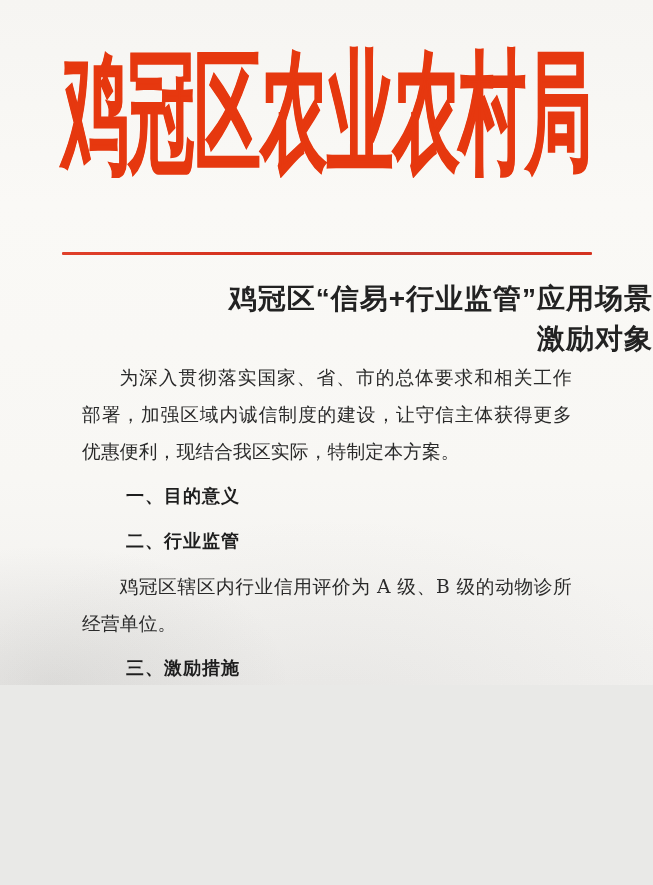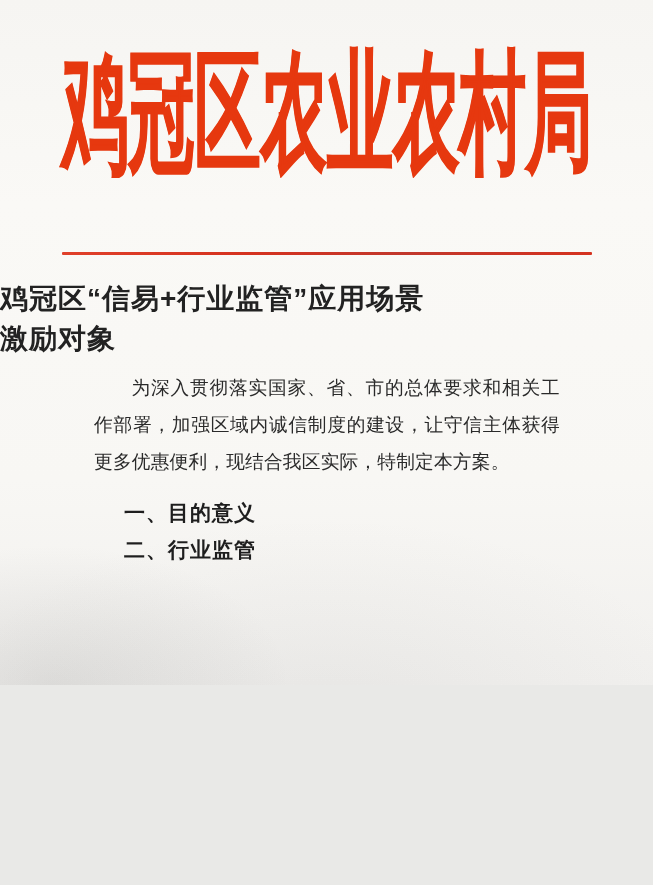--- a/index.html
+++ b/index.html
@@ -34,50 +34,49 @@
     font-weight:bold;
   }
   .red-rule{
     margin:74px 0 0 62px;
     width:530px;height:3px;
     background:linear-gradient(90deg,#e0402a 0%,var(--rule-red) 35%,#c1372c 65%,var(--rule-red) 100%);
     border-radius:1px;
   }
   .doc-title{
     margin:24px 0 0 0;
-    text-align:left;
+    text-align:right;
     font-family:"Liberation Sans","DejaVu Sans",sans-serif;
     font-weight:bold;
     font-size:28px;
     line-height:40px;
     letter-spacing:1px;
     color:#222;
   }
   .body-text{
     font-family:"DejaVu Serif","Liberation Serif",serif;
     font-size:18.7px;
     line-height:37px;
     color:var(--text);
   }
   .content{
     padding:0 81px 0 82px;
   }
   p.para{
-    margin:12px;
+    margin:0;
     text-indent:2em;
     text-align:justify;
     text-justify:inter-character;
     letter-spacing:0.2px;
-    font-family:Liberation Mono, monospace;
   }
   h2.section-heading{
-    margin:0;
+    margin:8px;
     font-family:"Liberation Sans","DejaVu Sans",sans-serif;
     font-weight:bold;
-    font-size:21px;
+    font-size:18px;
     line-height:37px;
     text-indent:2em;
     color:#1e1e1e;
     letter-spacing:1px;
   }
   .mt-intro{margin-top:32px;}
   .mt-h1{margin-top:8px;}
   .mt-h2{margin-top:6px;}
   .mt-h3{margin-top:4px;}
 </style>
@@ -96,17 +95,19 @@
 
   <h1 class="doc-title"><span>鸡冠区“信易+行业监管”应用场景</span><br><span>激励对象</span></h1>
 
   <div class="content body-text">
 
     <p class="para mt-intro">为深入贯彻落实国家、省、市的总体要求和相关工作部署，加强区域内诚信制度的建设，让守信主体获得更多优惠便利，现结合我区实际，特制定本方案。</p>
 
     <h2 class="section-heading mt-h1">一、目的意义</h2>
 
     <h2 class="section-heading mt-h2">二、行业监管</h2>
+    <p class="para">鸡冠区辖区内行业信用评价为 A 级、B 级的动物诊所经营单位。</p>
 
+    <h2 class="section-heading mt-h3">三、激励措施</h2>
     <p class="para"></p>
 
   </div>
 </div>
 
 </body></html>

